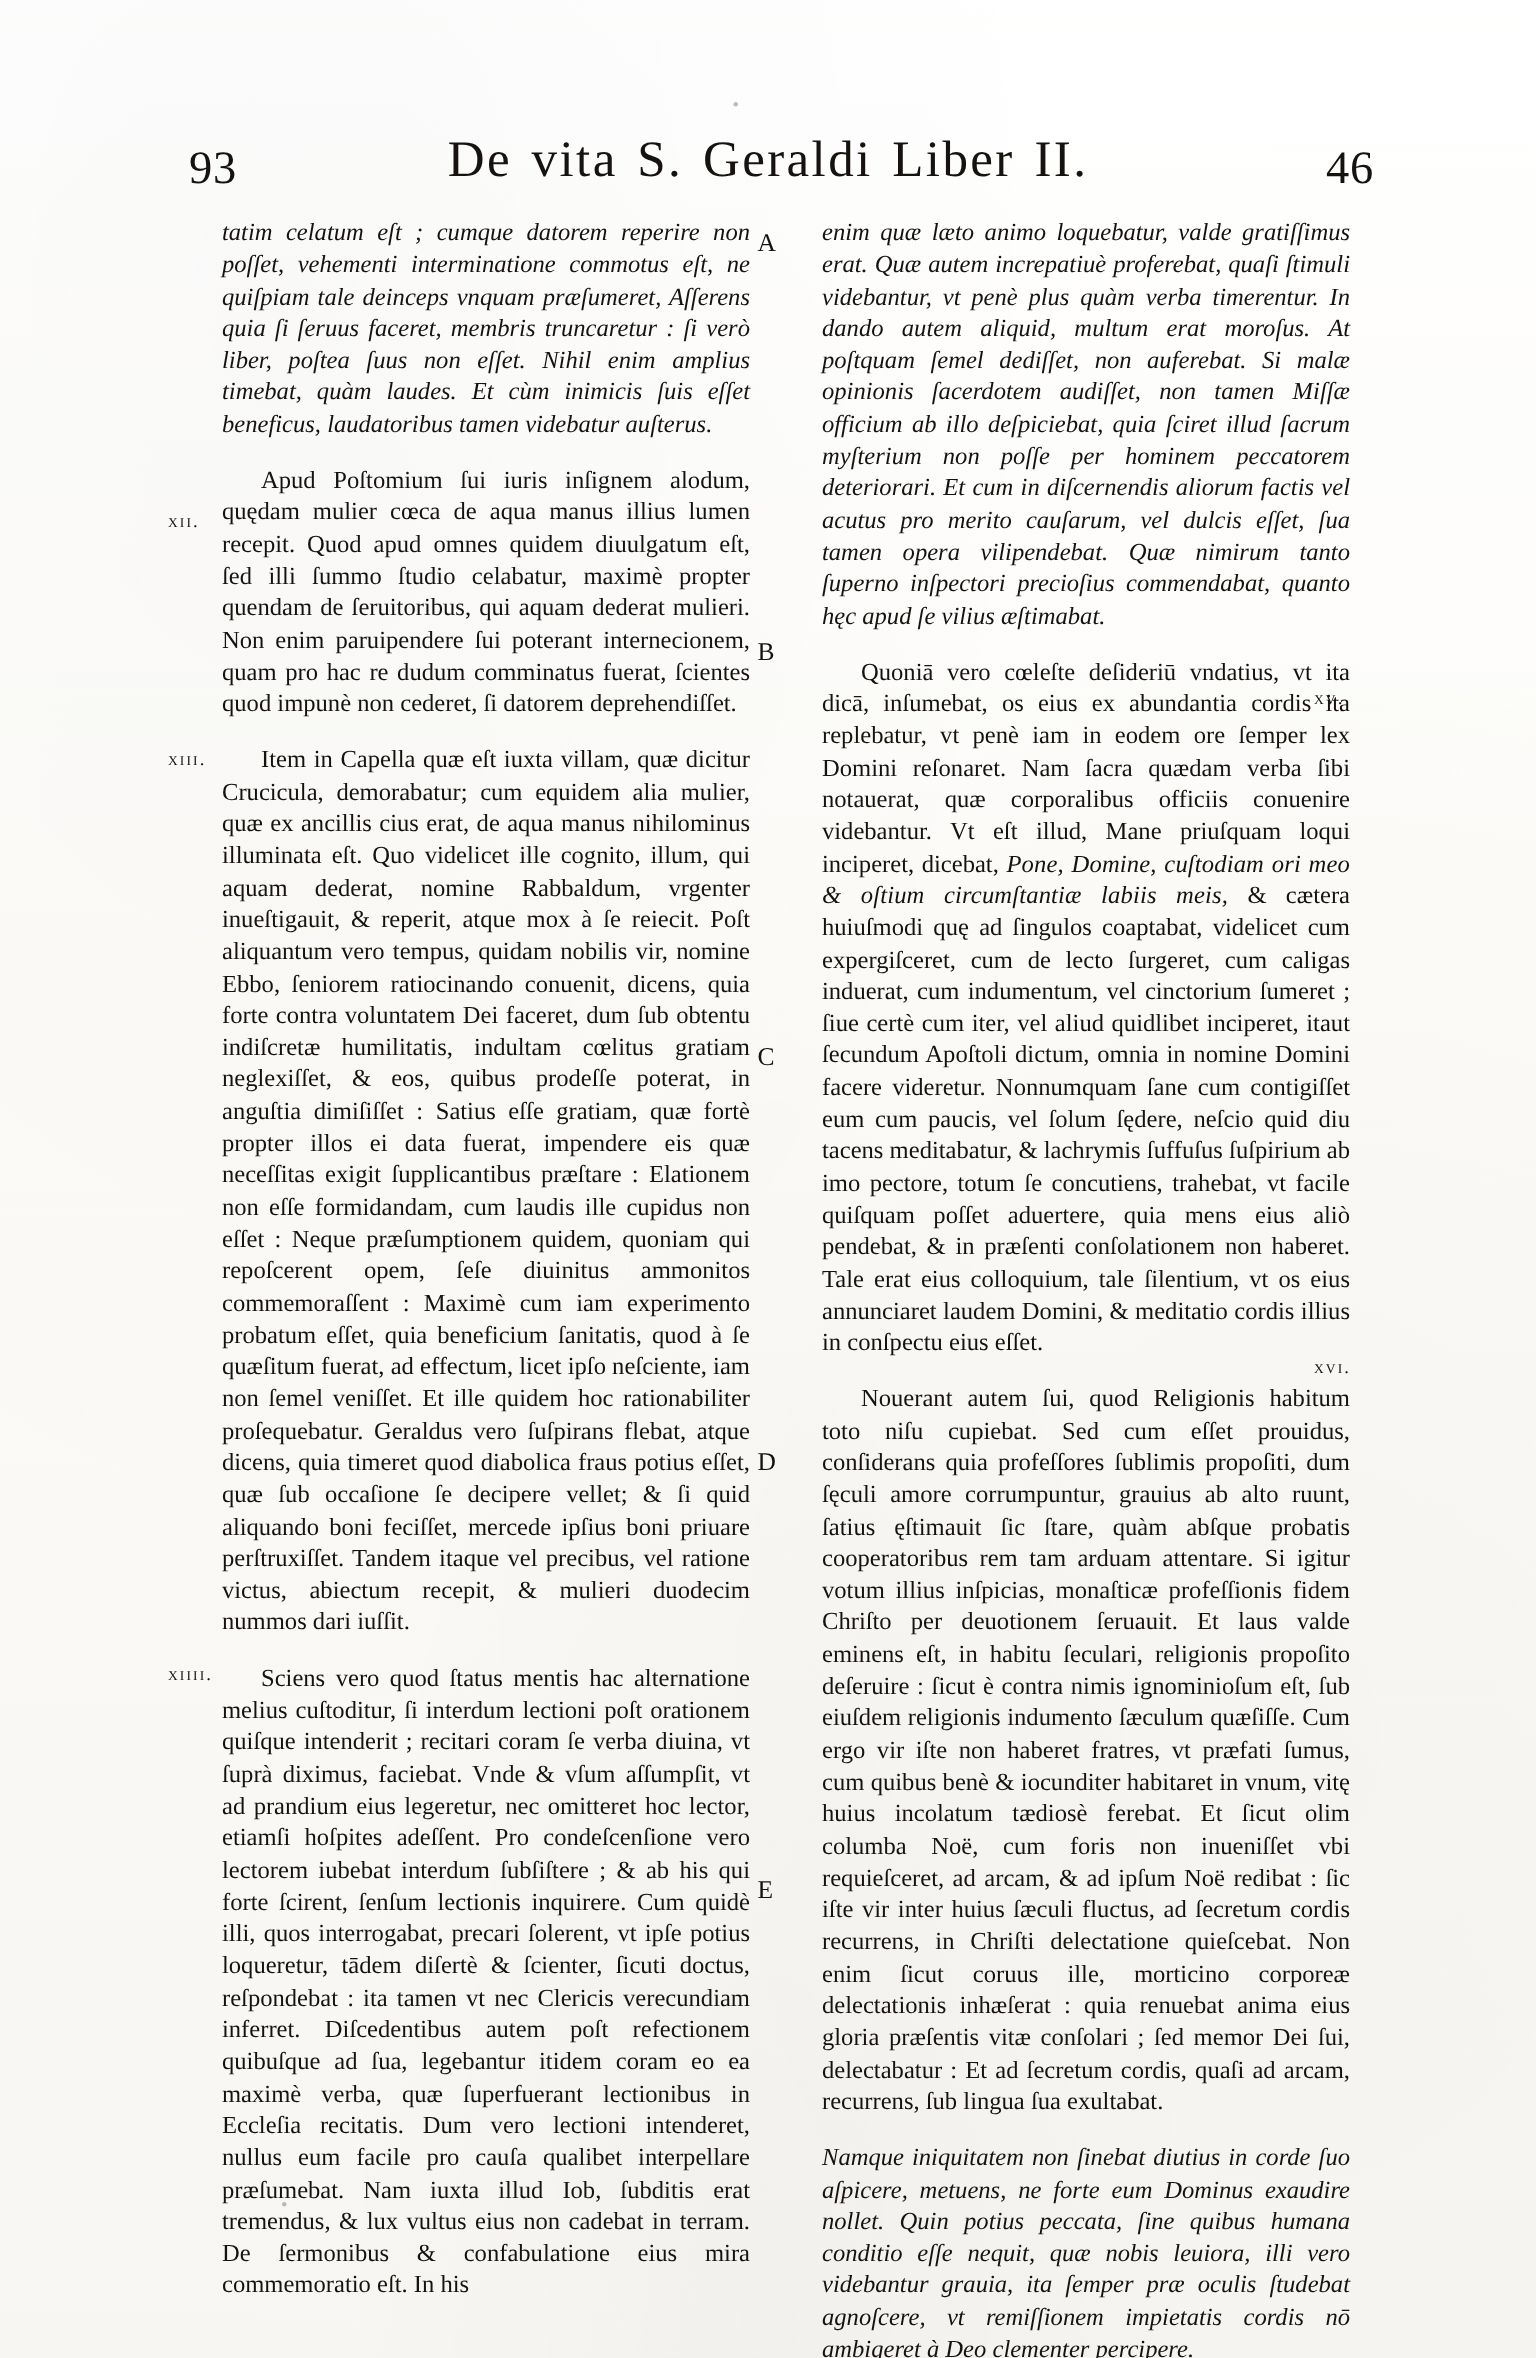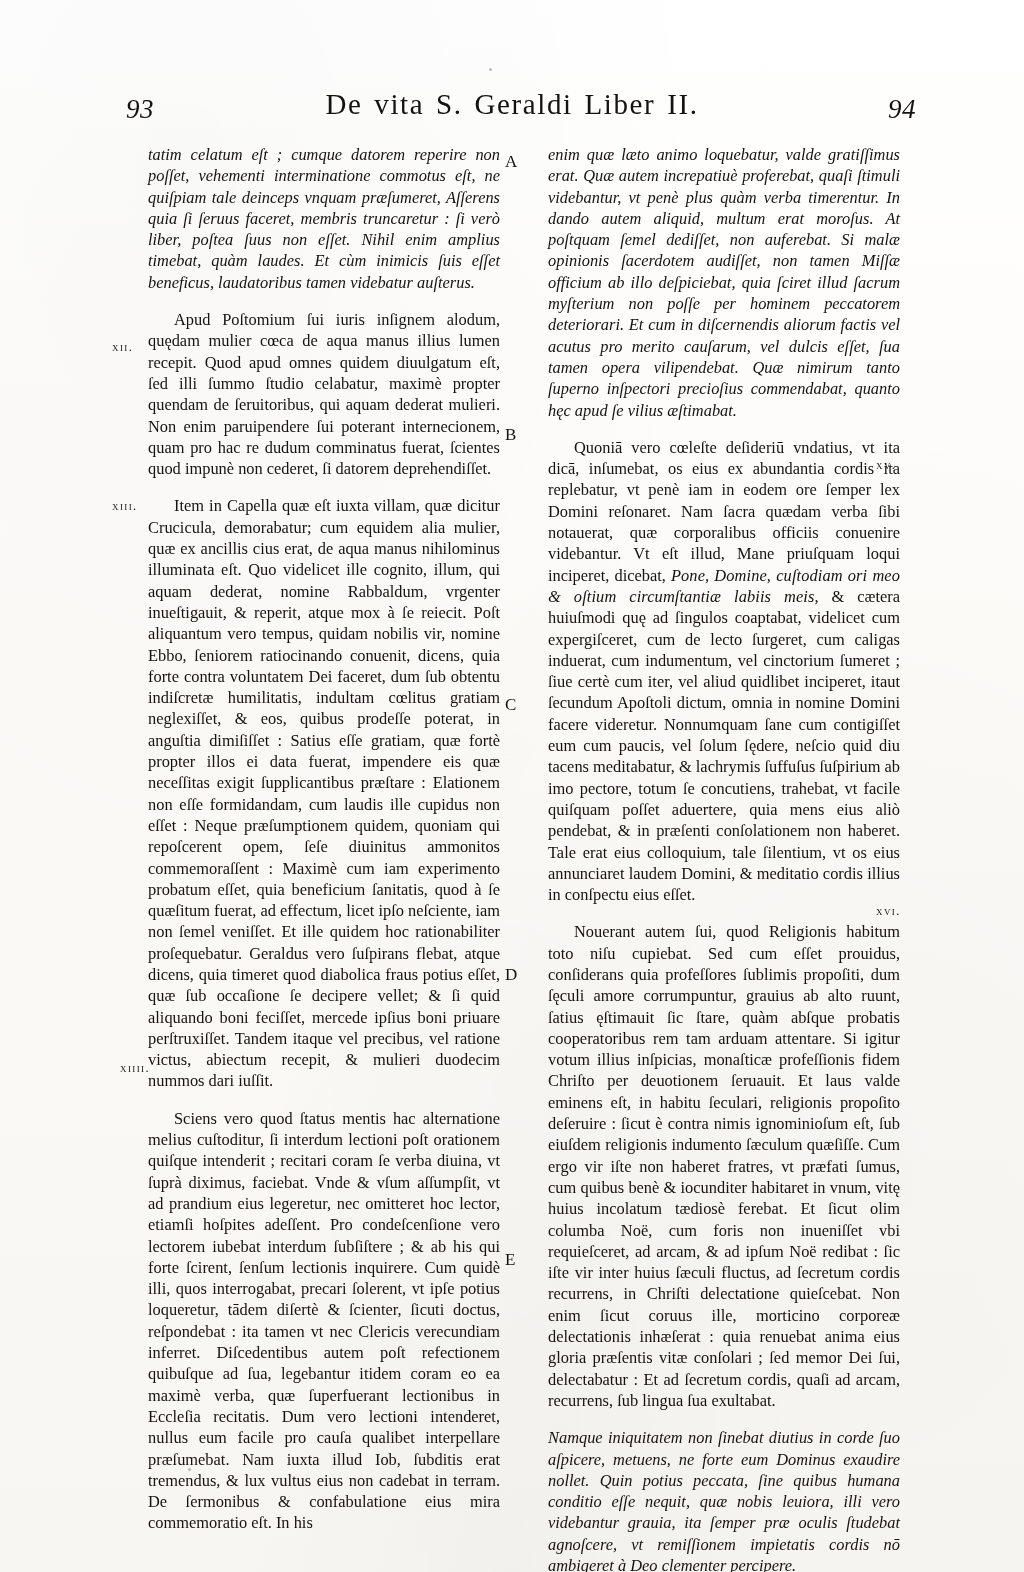--- a/index.html
+++ b/index.html
@@ -38,34 +38,33 @@
   .running-head {
     position: absolute;
     top: 88px;
     left: 0;
     right: 0;
     height: 40px;
   }
   .folio {
     position: absolute;
     top: 6px;
-    font-size: 27px;
+    font-size: 31px;
     letter-spacing: 0.5px;
     font-family: "Liberation Serif", serif;
-    font-style: italic;
   }
   .folio-left  { left: 126px; }
   .folio-right { right: 108px; }
 
   .head-title {
     position: absolute;
     left: 0; right: 0;
     top: 0;
     text-align: center;
-    font-size: 29px;
+    font-size: 34px;
     letter-spacing: 1.6px;
     word-spacing: 3px;
   }
 
   
   .columns {
     position: absolute;
     top: 144px;
     left: 0;
     width: 1024px;
@@ -129,21 +128,21 @@
 </style>
 </head>
 <body>
 
 <div class="page">
   <div class="paper-tone"></div>
 
   <div class="running-head">
     <div class="folio folio-left">93</div>
     <div class="head-title">De vita S. Geraldi Liber II.</div>
-    <div class="folio folio-right">94</div>
+    <div class="folio folio-right">46</div>
   </div>
 
   <div class="columns">
 
     <div class="col col-left">
       <p class="para cont">tatim celatum eſt ; cumque datorem reperire non poſſet, vehementi interminatione commotus eſt, ne quiſpiam tale deinceps vnquam præſumeret, Aſſerens quia ſi ſeruus faceret, membris truncaretur : ſi verò liber, poſtea ſuus non eſſet. Nihil enim amplius timebat, quàm laudes. Et cùm inimicis ſuis eſſet beneficus, laudatoribus tamen videbatur auſterus.</p>
       <p class="para">Apud Poſtomium ſui iuris inſignem alodum, quędam mulier cœca de aqua manus illius lumen recepit. Quod apud omnes quidem diuulgatum eſt, ſed illi ſummo ſtudio celabatur, maximè propter quendam de ſeruitoribus, qui aquam dederat mulieri. Non enim paruipendere ſui poterant internecionem, quam pro hac re dudum comminatus fuerat, ſcientes quod impunè non cederet, ſi datorem deprehendiſſet.</p>
       <p class="para">Item in Capella quæ eſt iuxta villam, quæ dicitur Crucicula, demorabatur; cum equidem alia mulier, quæ ex ancillis cius erat, de aqua manus nihilominus illuminata eſt. Quo videlicet ille cognito, illum, qui aquam dederat, nomine Rabbaldum, vrgenter inueſtigauit, &amp; reperit, atque mox à ſe reiecit. Poſt aliquantum vero tempus, quidam nobilis vir, nomine Ebbo, ſeniorem ratiocinando conuenit, dicens, quia forte contra voluntatem Dei faceret, dum ſub obtentu indiſcretæ humilitatis, indultam cœlitus gratiam neglexiſſet, &amp; eos, quibus prodeſſe poterat, in anguſtia dimiſiſſet : Satius eſſe gratiam, quæ fortè propter illos ei data fuerat, impendere eis quæ neceſſitas exigit ſupplicantibus præſtare : Elationem non eſſe formidandam, cum laudis ille cupidus non eſſet : Neque præſumptionem quidem, quoniam qui repoſcerent opem, ſeſe diuinitus ammonitos commemoraſſent : Maximè cum iam experimento probatum eſſet, quia beneficium ſanitatis, quod à ſe quæſitum fuerat, ad effectum, licet ipſo neſciente, iam non ſemel veniſſet. Et ille quidem hoc rationabiliter proſequebatur. Geraldus vero ſuſpirans flebat, atque dicens, quia timeret quod diabolica fraus potius eſſet, quæ ſub occaſione ſe decipere vellet; &amp; ſi quid aliquando boni feciſſet, mercede ipſius boni priuare perſtruxiſſet. Tandem itaque vel precibus, vel ratione victus, abiectum recepit, &amp; mulieri duodecim nummos dari iuſſit.</p>
       <p class="para">Sciens vero quod ſtatus mentis hac alternatione melius cuſtoditur, ſi interdum lectioni poſt orationem quiſque intenderit ; recitari coram ſe verba diuina, vt ſuprà diximus, faciebat. Vnde &amp; vſum aſſumpſit, vt ad prandium eius legeretur, nec omitteret hoc lector, etiamſi hoſpites adeſſent. Pro condeſcenſione vero lectorem iubebat interdum ſubſiſtere ; &amp; ab his qui forte ſcirent, ſenſum lectionis inquirere. Cum quidè illi, quos interrogabat, precari ſolerent, vt ipſe potius loqueretur, tādem diſertè &amp; ſcienter, ſicuti doctus, reſpondebat : ita tamen vt nec Clericis verecundiam inferret. Diſcedentibus autem poſt refectionem quibuſque ad ſua, legebantur itidem coram eo ea maximè verba, quæ ſuperfuerant lectionibus in Eccleſia recitatis. Dum vero lectioni intenderet, nullus eum facile pro cauſa qualibet interpellare præſumebat. Nam iuxta illud Iob, ſubditis erat tremendus, &amp; lux vultus eius non cadebat in terram. De ſermonibus &amp; confabulatione eius mira commemoratio eſt. In his</p>
     </div>
@@ -151,21 +150,21 @@
     <div class="col col-right">
       <p class="para cont">enim quæ læto animo loquebatur, valde gratiſſimus erat. Quæ autem increpatiuè proferebat, quaſi ſtimuli videbantur, vt penè plus quàm verba timerentur. In dando autem aliquid, multum erat moroſus. At poſtquam ſemel dediſſet, non auferebat. Si malæ opinionis ſacerdotem audiſſet, non tamen Miſſæ officium ab illo deſpiciebat, quia ſciret illud ſacrum myſterium non poſſe per hominem peccatorem deteriorari. Et cum in diſcernendis aliorum factis vel acutus pro merito cauſarum, vel dulcis eſſet, ſua tamen opera vilipendebat. Quæ nimirum tanto ſuperno inſpectori precioſius commendabat, quanto hęc apud ſe vilius æſtimabat.</p>
       <p class="para"><span>Quoniā vero cœleſte deſideriū vndatius, vt ita dicā, inſumebat, os eius ex abundantia cordis ita replebatur, vt penè iam in eodem ore ſemper lex Domini reſonaret. Nam ſacra quædam verba ſibi notauerat, quæ corporalibus officiis conuenire videbantur. Vt eſt illud, Mane priuſquam loqui inciperet, dicebat, </span><em class="quote">Pone, Domine, cuſtodiam ori meo &amp; oſtium circumſtantiæ labiis meis,</em><span> &amp; cætera huiuſmodi quę ad ſingulos coaptabat, videlicet cum expergiſceret, cum de lecto ſurgeret, cum caligas induerat, cum indumentum, vel cinctorium ſumeret ; ſiue certè cum iter, vel aliud quidlibet inciperet, itaut ſecundum Apoſtoli dictum, omnia in nomine Domini facere videretur. Nonnumquam ſane cum contigiſſet eum cum paucis, vel ſolum ſędere, neſcio quid diu tacens meditabatur, &amp; lachrymis ſuffuſus ſuſpirium ab imo pectore, totum ſe concutiens, trahebat, vt facile quiſquam poſſet aduertere, quia mens eius aliò pendebat, &amp; in præſenti conſolationem non haberet. Tale erat eius colloquium, tale ſilentium, vt os eius annunciaret laudem Domini, &amp; meditatio cordis illius in conſpectu eius eſſet.</span></p>
       <p class="para">Nouerant autem ſui, quod Religionis habitum toto niſu cupiebat. Sed cum eſſet prouidus, conſiderans quia profeſſores ſublimis propoſiti, dum ſęculi amore corrumpuntur, grauius ab alto ruunt, ſatius ęſtimauit ſic ſtare, quàm abſque probatis cooperatoribus rem tam arduam attentare. Si igitur votum illius inſpicias, monaſticæ profeſſionis fidem Chriſto per deuotionem ſeruauit. Et laus valde eminens eſt, in habitu ſeculari, religionis propoſito deſeruire : ſicut è contra nimis ignominioſum eſt, ſub eiuſdem religionis indumento ſæculum quæſiſſe. Cum ergo vir iſte non haberet fratres, vt præfati ſumus, cum quibus benè &amp; iocunditer habitaret in vnum, vitę huius incolatum tædiosè ferebat. Et ſicut olim columba Noë, cum foris non inueniſſet vbi requieſceret, ad arcam, &amp; ad ipſum Noë redibat : ſic iſte vir inter huius ſæculi fluctus, ad ſecretum cordis recurrens, in Chriſti delectatione quieſcebat. Non enim ſicut coruus ille, morticino corporeæ delectationis inhæſerat : quia renuebat anima eius gloria præſentis vitæ conſolari ; ſed memor Dei ſui, delectabatur : Et ad ſecretum cordis, quaſi ad arcam, recurrens, ſub lingua ſua exultabat.</p>
       <p class="para cont">Namque iniquitatem non ſinebat diutius in corde ſuo aſpicere, metuens, ne forte eum Dominus exaudire nollet. Quin potius peccata, ſine quibus humana conditio eſſe nequit, quæ nobis leuiora, illi vero videbantur grauia, ita ſemper præ oculis ſtudebat agnoſcere, vt remiſſionem impietatis cordis nō ambigeret à Deo clementer percipere.</p>
     </div>
 
     <div id="section-numbers">
         <div class="sec-num left" style="top: 163px;">XII.</div>
         <div class="sec-num left" style="top: 322px;">XIII.</div>
-        <div class="sec-num left" style="top: 884px; text-align: center;">XIIII.</div>
+        <div class="sec-num left" style="top: 932px;">XIIII.</div>
         <div class="sec-num right" style="top: 281px;">XV.</div>
         <div class="sec-num right" style="top: 727px;">XVI.</div>
       </div>
 
     <div id="gutter-letters">
         <div class="gutter-letter" style="top: 8px;">A</div>
         <div class="gutter-letter" style="top: 281px;">B</div>
         <div class="gutter-letter" style="top: 551px;">C</div>
         <div class="gutter-letter" style="top: 821px;">D</div>
         <div class="gutter-letter" style="top: 1106px;">E</div>

